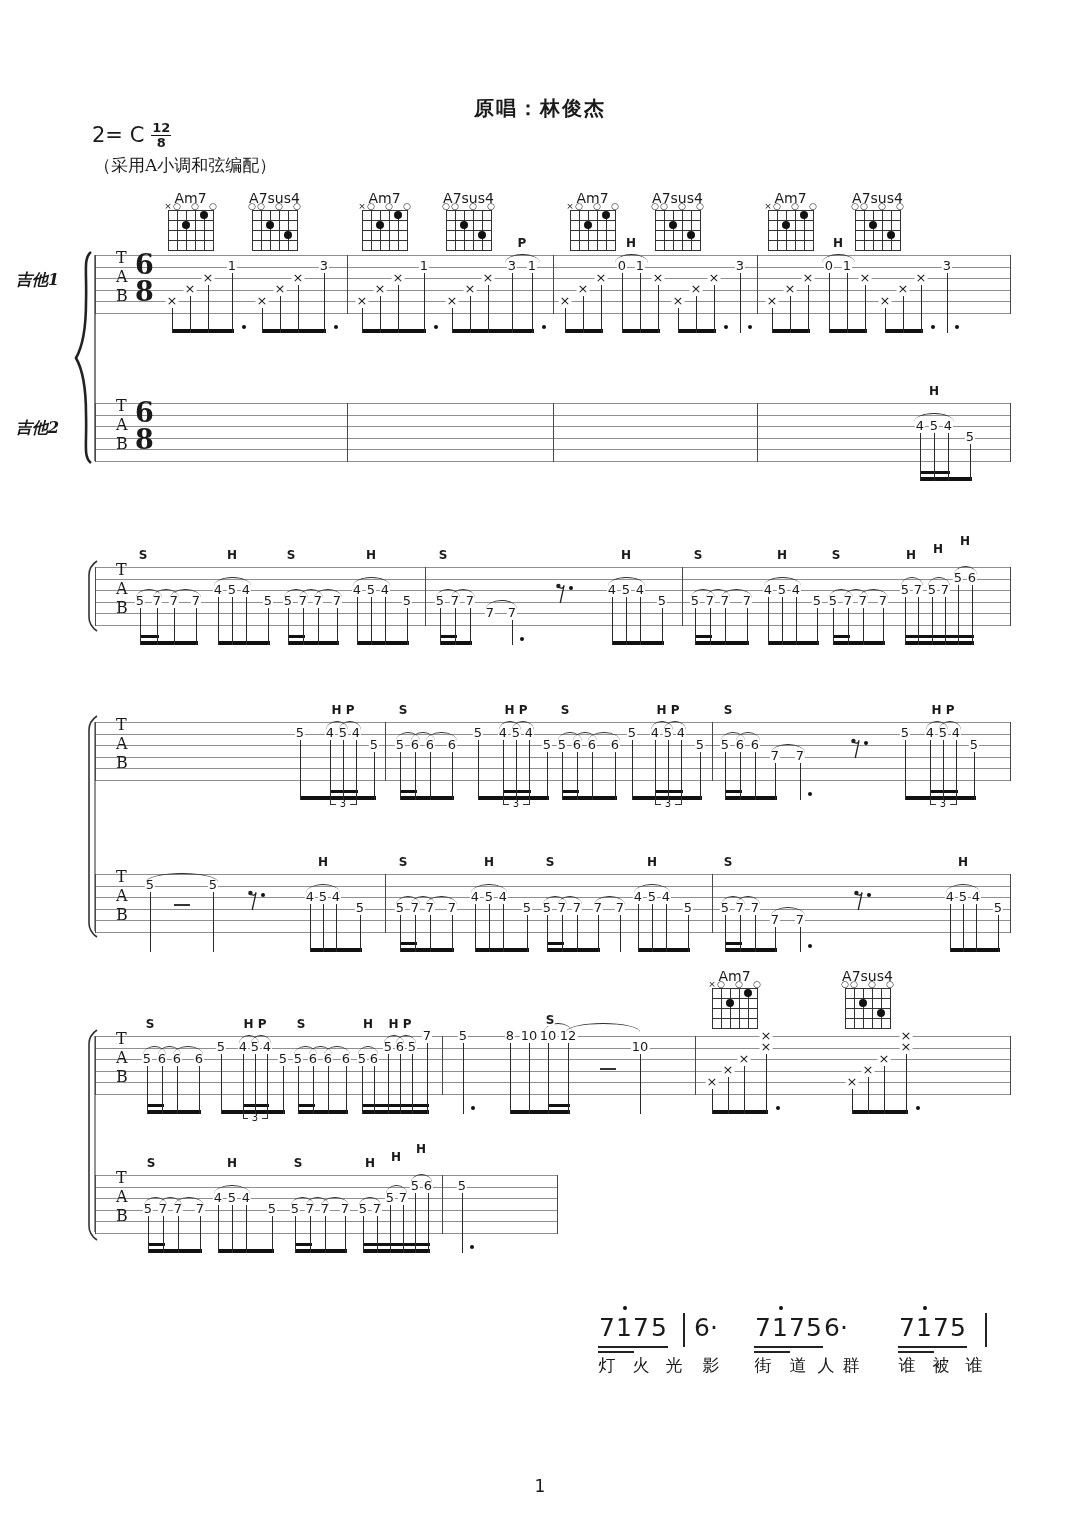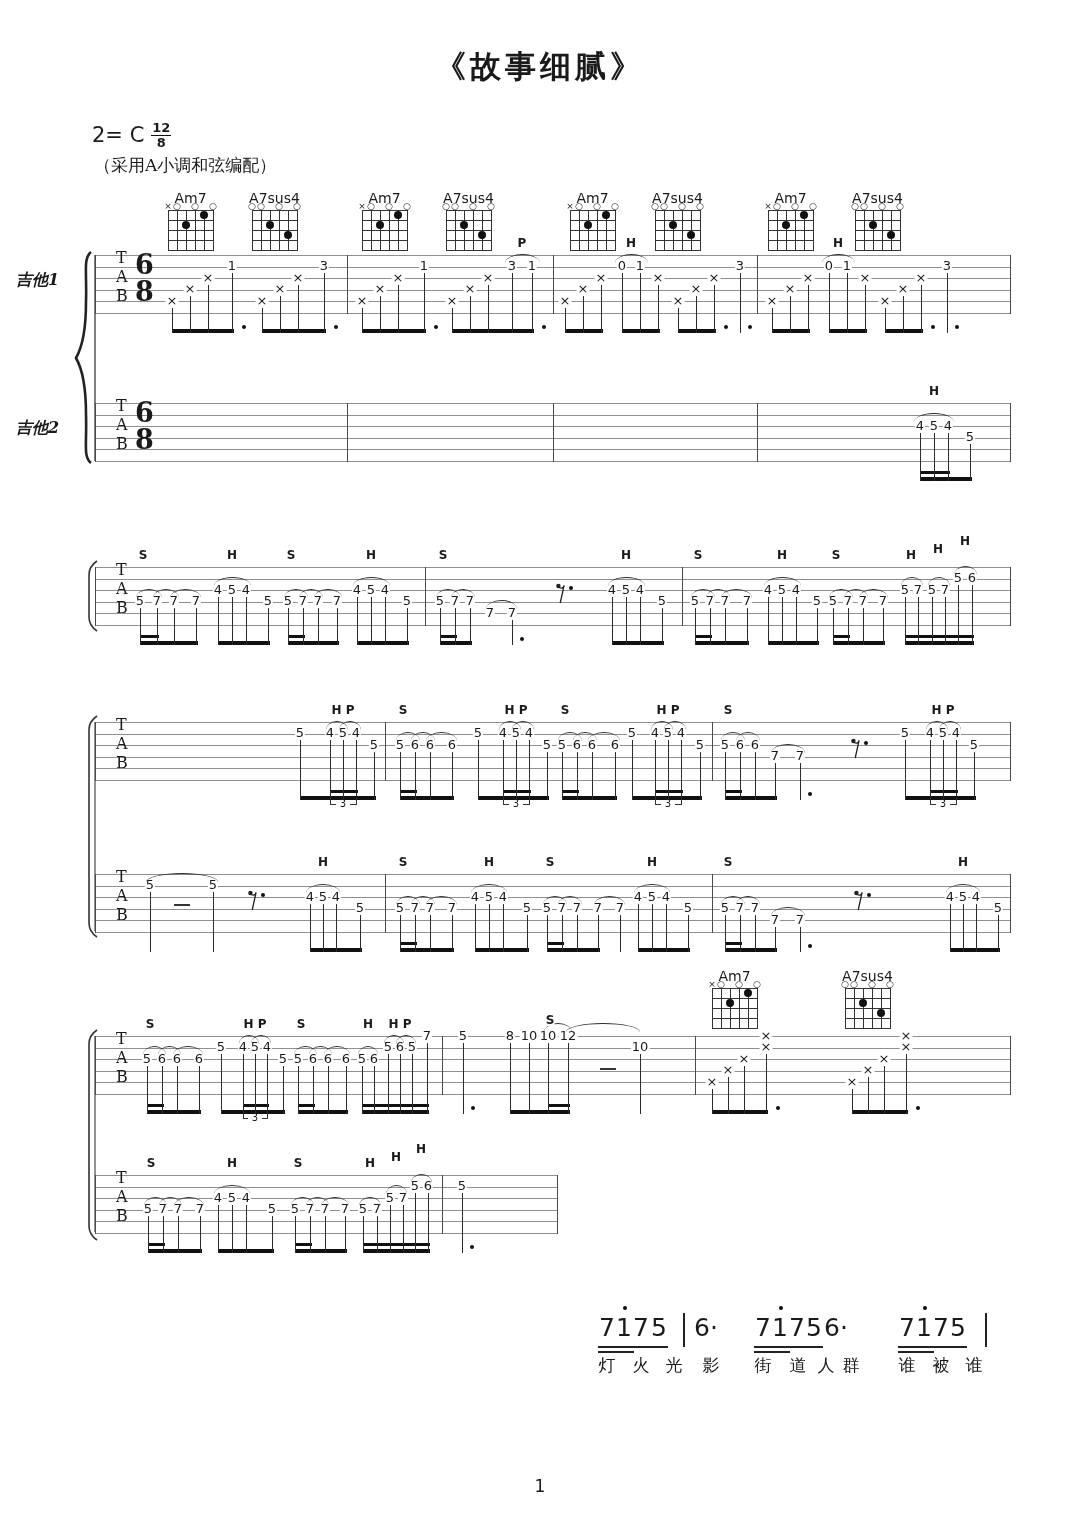--- a/index.html
+++ b/index.html
@@ -42,21 +42,21 @@
   .jly{position:absolute;font-family:"DejaVu Serif",serif;font-size:17px;transform:translateX(-50%);}
   .jbar{position:absolute;width:1.5px;background:#222;}
   .jund{position:absolute;height:1.6px;background:#222;}
   #pagenum{position:absolute;left:0;top:1476px;width:1080px;text-align:center;font-size:17px;}
   svg{position:absolute;left:0;top:0;}
 </style>
 </head>
 <body>
 
 <div id="page">
-  <div id="title">《故事细腻》</div>
+  <div id="subtitle">原唱：林俊杰</div>
   <div id="keyline">
     <span class="kp">2= C</span>
     <span class="frac">
       <i>12</i>
       <i>8</i>
     </span>
   </div>
   <div id="arrnote">（采用A小调和弦编配）</div>
   <svg id="braces" width="1080" height="1528" viewBox="0 0 1080 1528">
     <path d="M91 252 C83 258 87 272 86 302 C86 336 80 351 76 358 C80 365 86 380 86 414 C87 444 83 457 91 463" fill="none" stroke="#222" stroke-width="2.6"></path>

